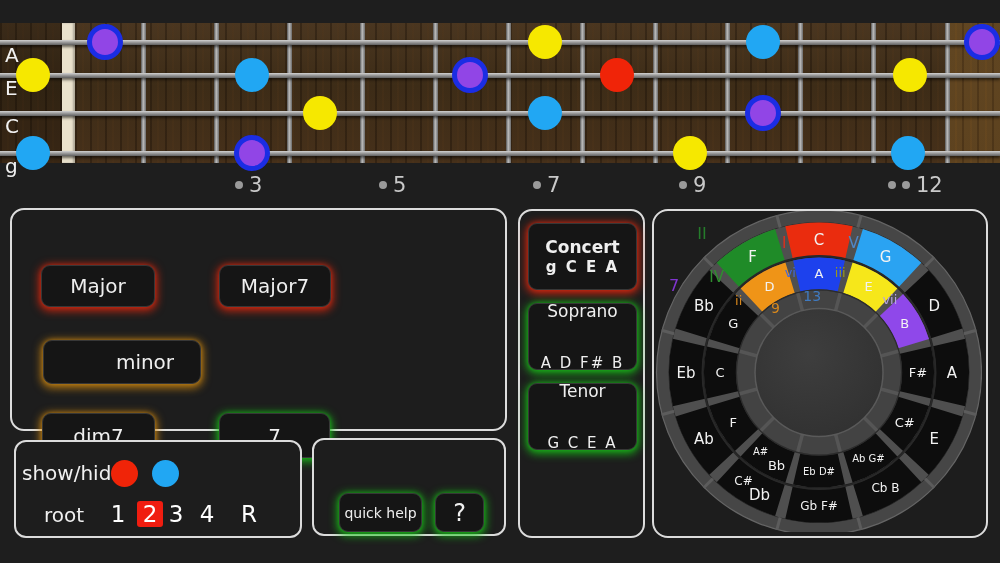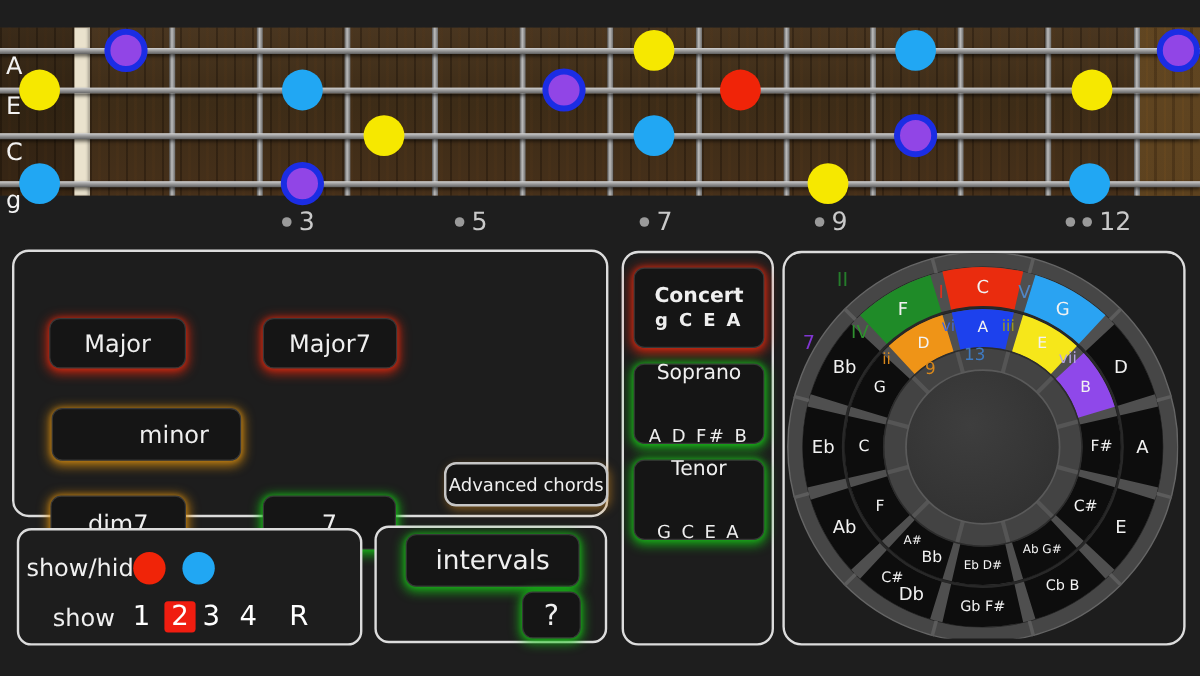--- a/index.html
+++ b/index.html
@@ -130,44 +130,43 @@
       </div>
       <div class="fret-marker" style="left: 888px;">
         <div class="mdot"></div>
         <div class="mdot"></div>
         <span class="mnum">12</span>
       </div>
     </div>
 </div>
 
 <div class="panel" id="chord-panel">
-  <div class="btn advanced-btn">Advanced chords</div>
 <div class="btn chord-btn glow-red" style="left: 29px; top: 23px; width: 112px; height: 40px;">Major</div>
     <div class="btn chord-btn glow-red" style="left: 207px; top: 23px; width: 110px; height: 40px;">Major7</div>
     <div class="btn chord-btn glow-orange" style="left: 31px; top: 98px; width: 110px; height: 42px; padding-left: 46px;">minor</div>
     <div class="btn chord-btn glow-orange" style="left: 30px; top: 171px; width: 111px; height: 43px;">dim7</div>
     <div class="btn chord-btn glow-green" style="left: 207px; top: 171px; width: 109px; height: 43px;">7</div>
   </div>
 
 <div class="panel" id="showhide-panel">
   <div class="sh-label">show/hide</div>
   <div class="toggle-dot" id="toggle-red" style="left: 95px; background: rgb(240, 36, 8);"></div>
   <div class="toggle-dot" id="toggle-blue" style="left: 136px; background: rgb(33, 167, 243);"></div>
-  <div class="root-label">show</div>
+  <div class="root-label">root</div>
   <div id="root-options">
       <div class="root-opt" style="left: 102px;">1</div>
       <div class="root-opt" style="left: 134px; background: rgb(240, 29, 16);">2</div>
       <div class="root-opt" style="left: 160px;">3</div>
       <div class="root-opt" style="left: 191px;">4</div>
       <div class="root-opt" style="left: 233px;">R</div>
     </div>
 </div>
 
 <div class="panel" id="intervals-panel">
-  <div class="btn glow-green" id="intervals-btn">intervals</div>
+  <div class="btn glow-green" id="quickhelp-btn">quick help</div>
   <div class="btn glow-green" id="help-btn">?</div>
 </div>
 
 <div class="panel" id="tuning-panel">
     <div class="btn tuning-btn glow-red" style="top: 12px; font-weight: bold;">
       <div>Concert</div>
       <div class="tuning-notes">g C E A</div>
     </div>
     <div class="btn tuning-btn glow-green" style="top: 92px;">
       <div>Soprano</div>

